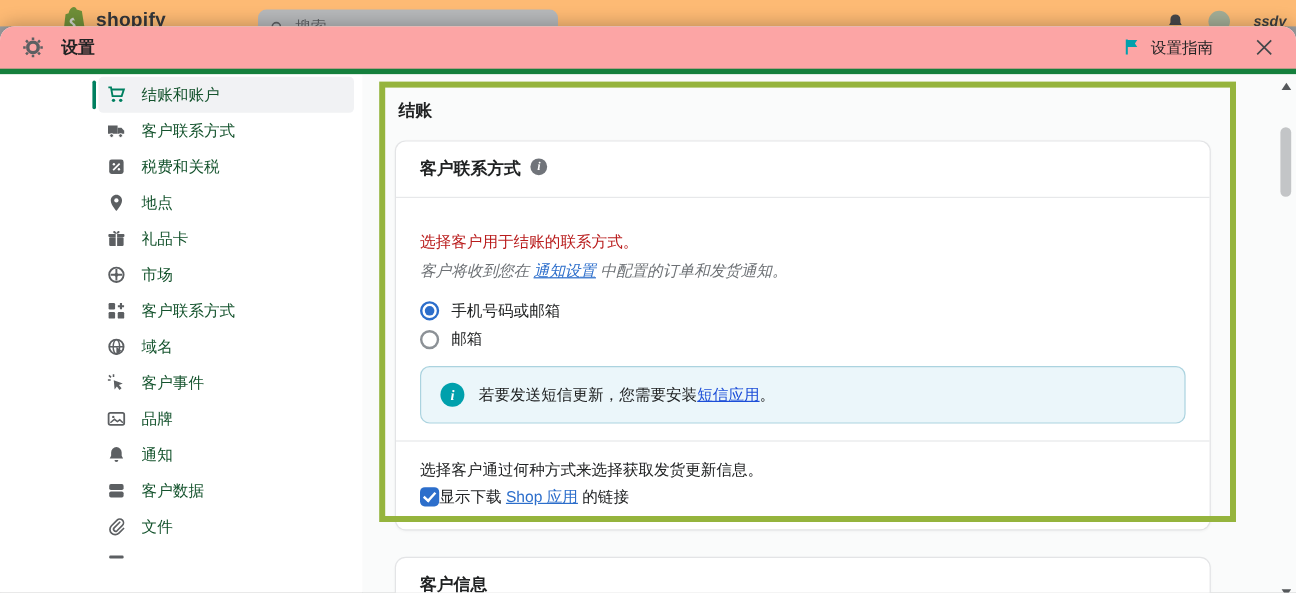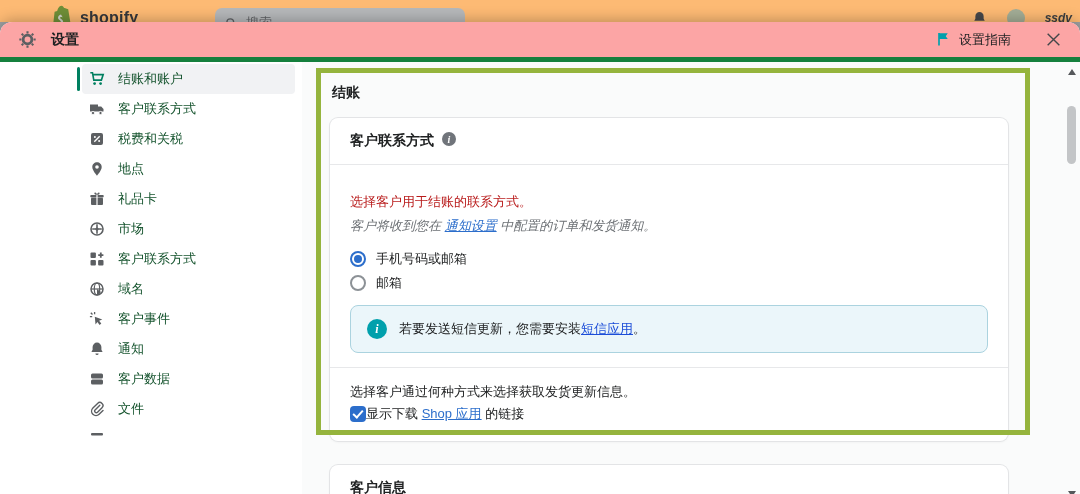--- a/index.html
+++ b/index.html
@@ -219,20 +219,28 @@
         </div>
 
         <div class="nav-item">
           <svg width="16" height="16" viewBox="0 0 16 16">
             <path d="M5.8 5.8l7.5 2.8-3.2 1.2 2.2 2.8-1.7 1.3-2.2-2.9-1.9 2.6z" fill="#5c5f62"></path>
             <path d="M1.8 1.8l1.7 1.7M5.6.9v2.3M.9 5.6h2.3" stroke="#5c5f62" stroke-width="1.3"></path>
           </svg>
           <span class="lbl">客户事件</span>
         </div>
 
+        <div class="nav-item">
+          <svg width="16" height="16" viewBox="0 0 16 16">
+            <rect x="1.5" y="3" width="13" height="10" rx="1.5" fill="none" stroke="#5c5f62" stroke-width="1.5"></rect>
+            <circle cx="5.4" cy="6.4" r="1" fill="#5c5f62"></circle>
+            <path d="M3 11.3l3.4-2.9 2.4 1.9 2-1.5 2.6 2.5" fill="none" stroke="#5c5f62" stroke-width="1.3"></path>
+          </svg>
+          <span class="lbl">品牌</span>
+        </div>
 
         <div class="nav-item">
           <svg width="16" height="16" viewBox="0 0 16 16">
             <path d="M8 1.6a4.4 4.4 0 0 0-4.4 4.4v2.8L2.4 11h11.2l-1.2-2.2V6A4.4 4.4 0 0 0 8 1.6z" fill="#5c5f62"></path>
             <path d="M6.4 12.4a1.6 1.6 0 0 0 3.2 0z" fill="#5c5f62"></path>
           </svg>
           <span class="lbl">通知</span>
         </div>
 
         <div class="nav-item">

